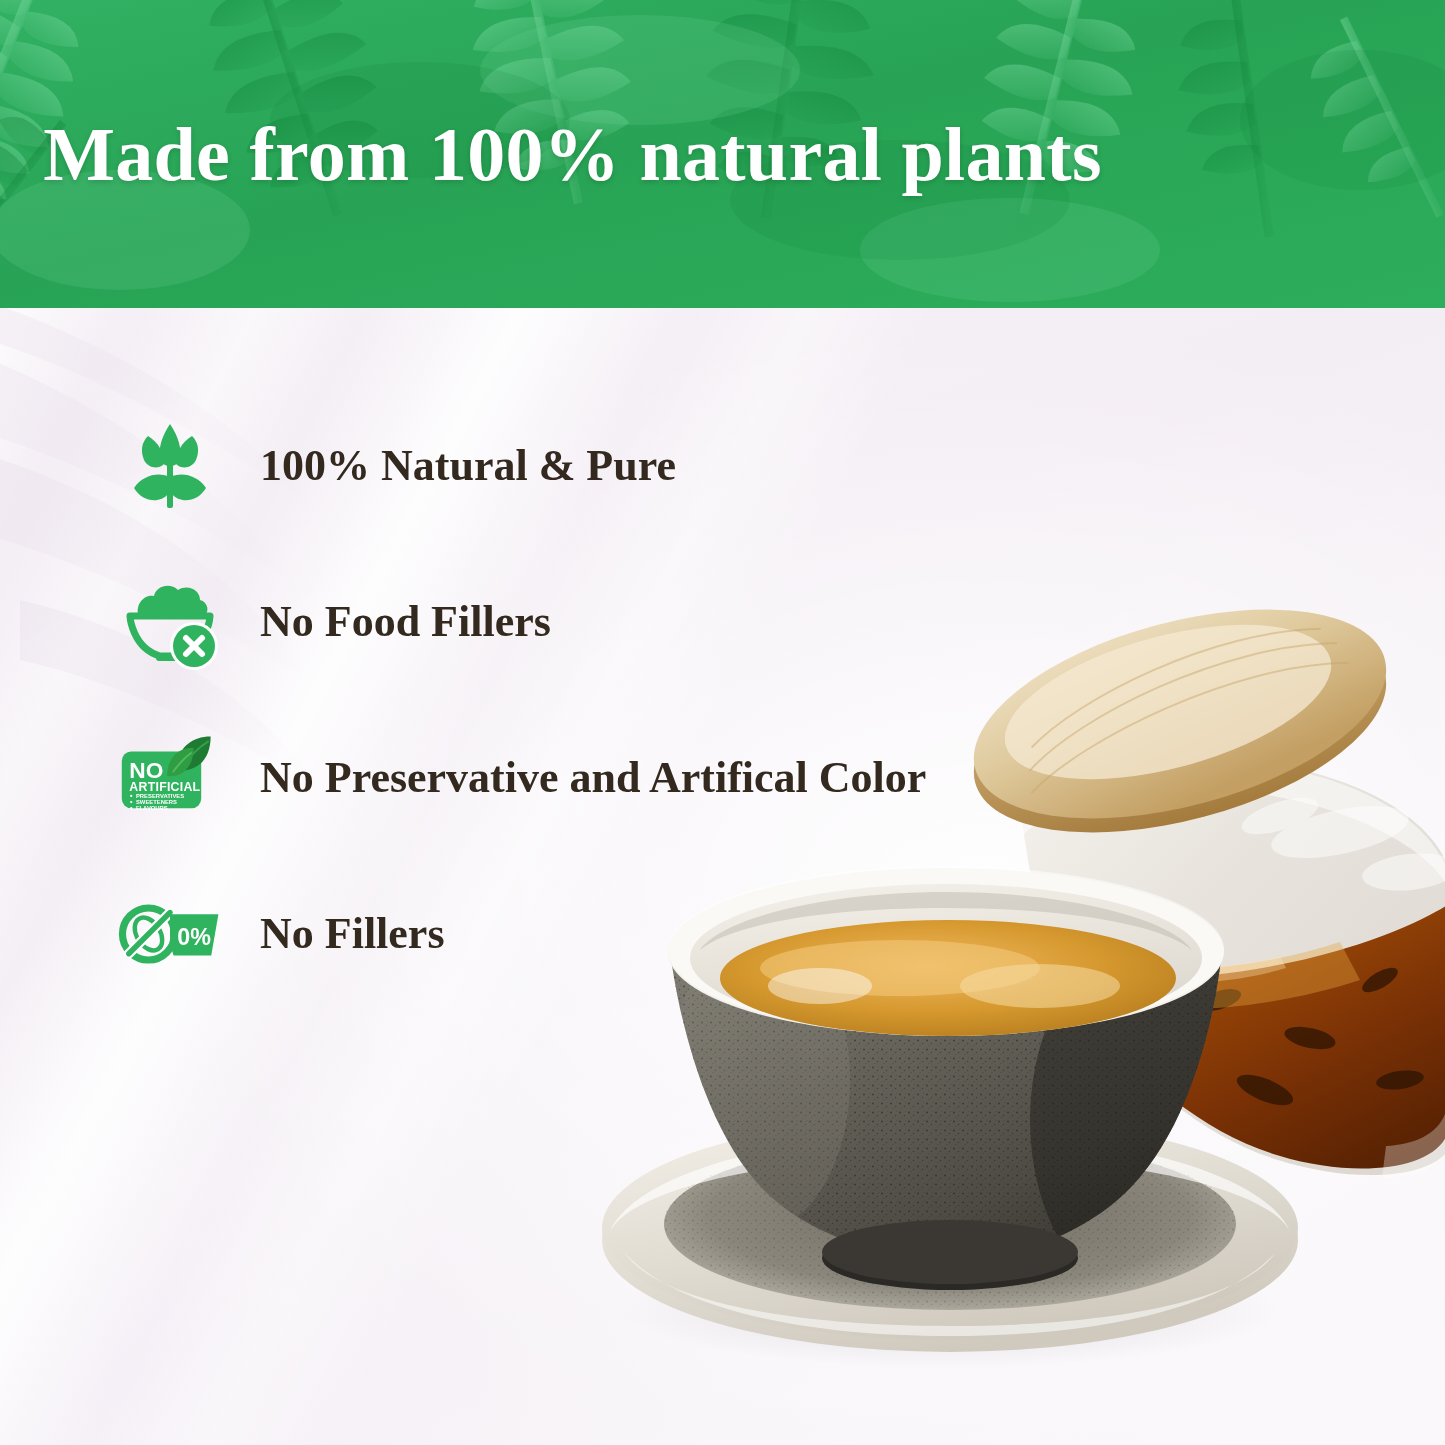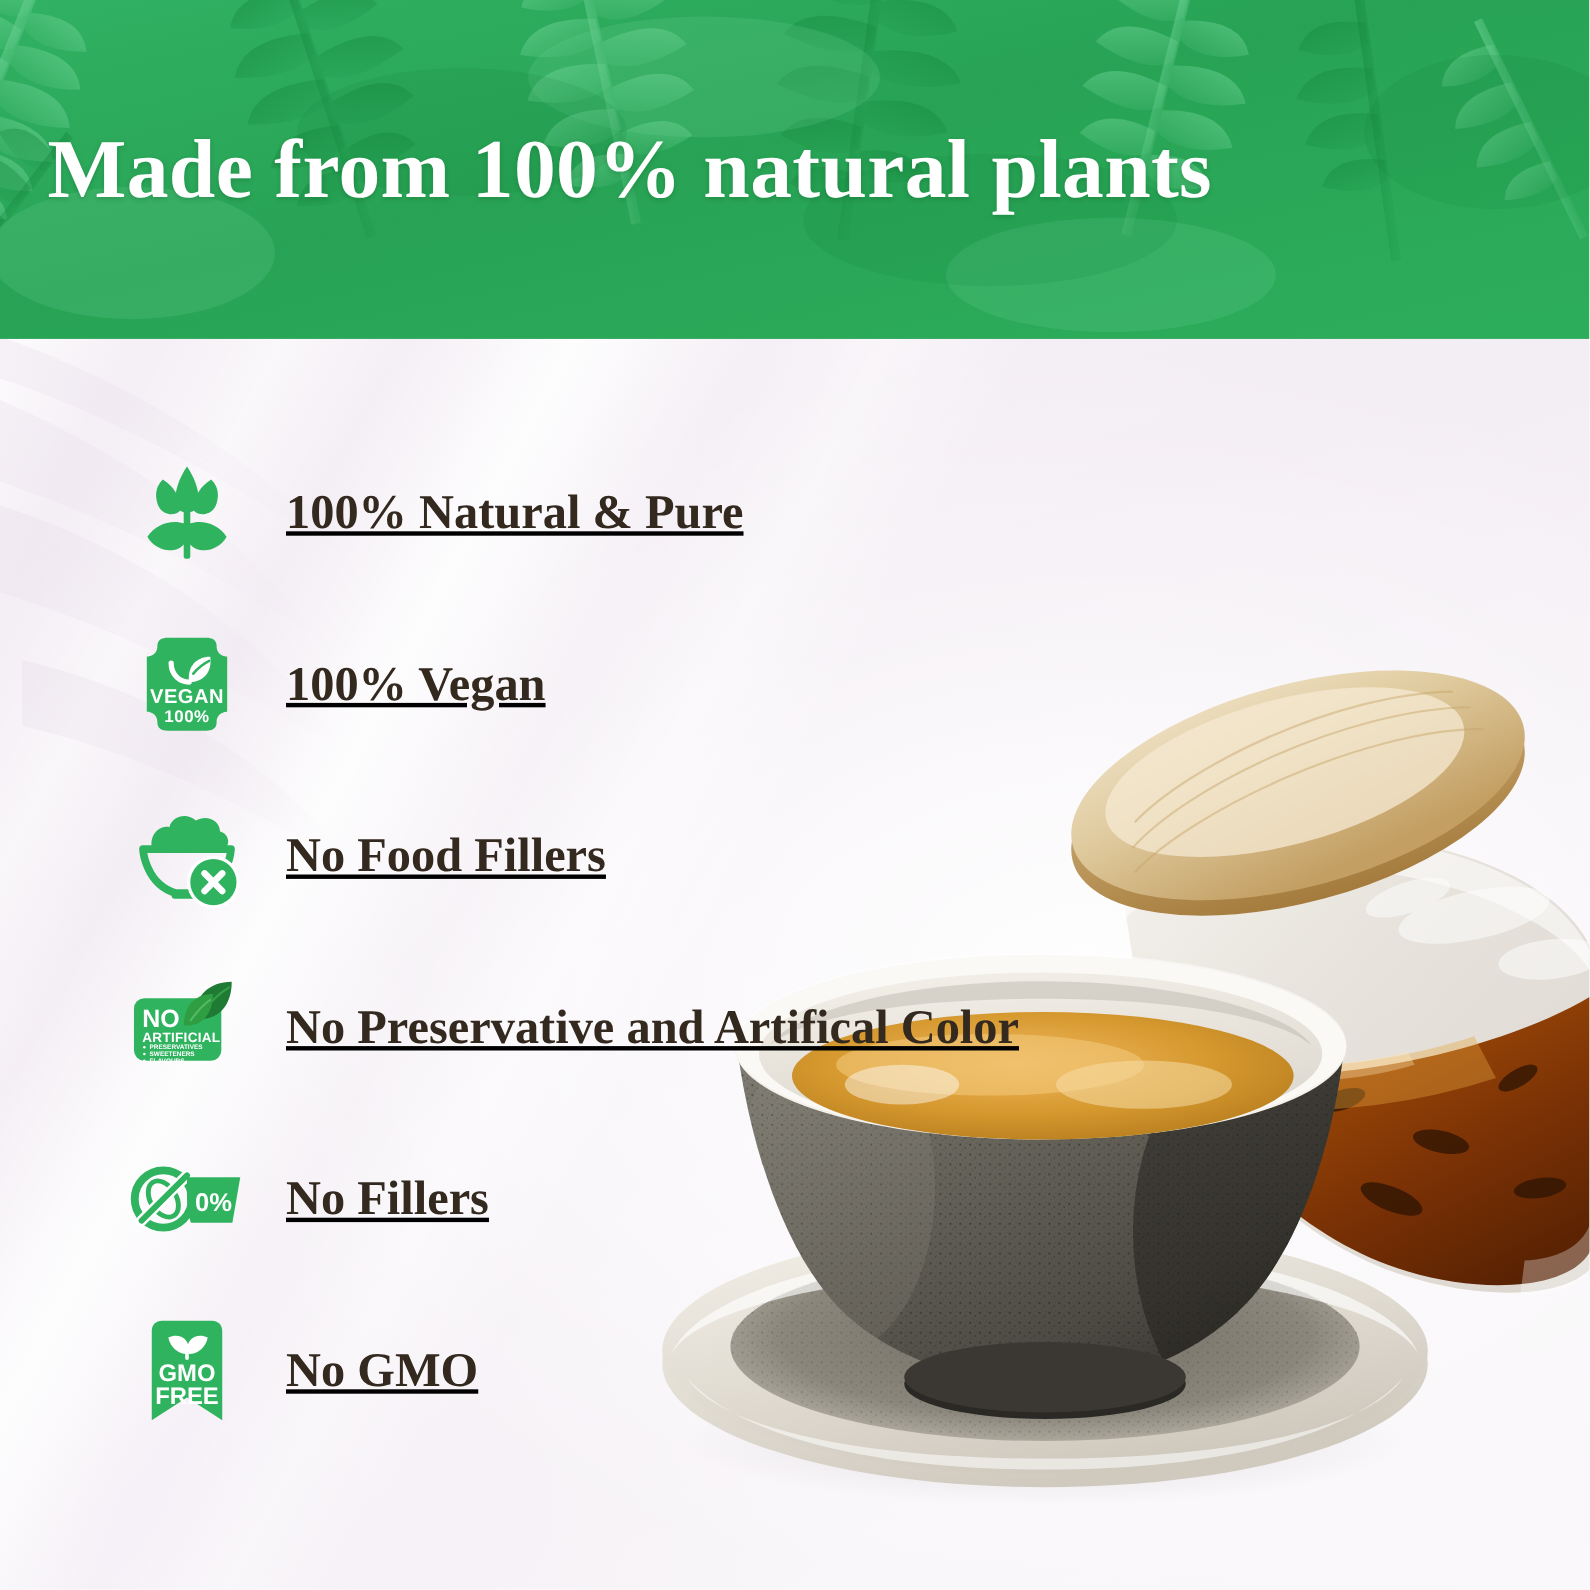--- a/index.html
+++ b/index.html
@@ -63,21 +63,20 @@
     text-shadow: 0 2px 5px rgba(0,60,20,0.22);
     white-space: nowrap;
   }
 
   
   .features {
     position: absolute;
     left: 118px;
     top: 388px;
     width: 950px;
-    text-decoration: underline;
   }
   .feature-row {
     display: flex;
     align-items: center;
     height: 156px;
   }
   .feature-icon {
     width: 104px;
     min-width: 104px;
     height: 104px;
@@ -470,39 +469,20 @@
             <path d="M74,22 C80,28 82,36 78,46 C74,54 64,56 58,50 C58,38 64,28 74,22 Z"></path>
             <rect x="49" y="46" width="6" height="48" rx="2"></rect>
             <path d="M50,62 C38,58 24,62 16,74 C24,88 42,90 50,80 Z"></path>
             <path d="M54,62 C66,58 80,62 88,74 C80,88 62,90 54,80 Z"></path>
           </g>
         </svg>
       </div>
       <div class="feature-label">100% Natural &amp; Pure</div>
     </div>
 
-    <div class="feature-row">
-      <div class="feature-icon">
-        <svg viewBox="0 0 104 104" width="100" height="100">
-          <path d="M14,26 C14,26 24,26 24,16 C24,10 28,8 34,8 L70,8 C76,8 80,10 80,16
-                   C80,26 90,26 90,26 L90,78 C90,78 80,78 80,88 C80,94 76,96 70,96
-                   L34,96 C28,96 24,94 24,88 C24,78 14,78 14,78 Z" fill="#2fb35f"></path>
-
-          <g fill="none" stroke="#ffffff" stroke-width="5" stroke-linecap="round">
-            <path d="M37,32 C37,44 46,50 54,50"></path>
-          </g>
-          <path d="M54,50 C52,36 60,26 74,26 C76,40 68,50 54,50 Z" fill="#ffffff"></path>
-          <path d="M58,42 C63,36 69,32 73,30" stroke="#2fb35f" stroke-width="2.5" fill="none" stroke-linecap="round"></path>
-
-          <text x="52" y="70" text-anchor="middle" fill="#ffffff" font-family="Liberation Sans, sans-serif" font-weight="bold" font-size="19" letter-spacing="0.5">VEGAN</text>
-          <text x="52" y="88" text-anchor="middle" fill="#ffffff" font-family="Liberation Sans, sans-serif" font-weight="bold" font-size="16" letter-spacing="0.5">100%</text>
-        </svg>
-      </div>
-      <div class="feature-label">100% Vegan</div>
-    </div>
 
     <div class="feature-row">
       <div class="feature-icon">
         <svg viewBox="0 0 104 104" width="104" height="104">
 
           <path d="M20,44 C18,32 28,24 36,26 C38,16 52,12 60,20 C70,14 82,20 82,30
                    C90,32 92,42 86,46 Z" fill="#2fb35f"></path>
 
           <path d="M12,46 L92,46 C92,46 90,78 62,86 L42,86 C14,78 12,46 12,46 Z" fill="none" stroke="#2fb35f" stroke-width="7" stroke-linejoin="round"></path>
 
@@ -557,30 +537,15 @@
           <line x1="12" y1="62" x2="58" y2="16" stroke="#ffffff" stroke-width="11" stroke-linecap="round"></line>
           <line x1="12" y1="62" x2="58" y2="16" stroke="#2fb35f" stroke-width="6" stroke-linecap="round"></line>
 
           <path d="M58,18 L112,18 L104,64 L62,64 C62,64 58,54 58,40 Z" fill="#2fb35f"></path>
           <text x="85" y="52" text-anchor="middle" fill="#ffffff" font-family="Liberation Sans, sans-serif" font-weight="bold" font-size="26">0%</text>
         </svg>
       </div>
       <div class="feature-label">No Fillers</div>
     </div>
 
-    <div class="feature-row">
-      <div class="feature-icon">
-        <svg viewBox="0 0 104 104" width="98" height="98">
-          <path d="M18,14 C18,8 22,4 28,4 L76,4 C82,4 86,8 86,14 L86,100
-                   L52,78 L18,100 Z" fill="#2fb35f"></path>
-
-          <path d="M52,36 C44,36 36,30 34,20 C44,16 52,20 54,30 Z" fill="#ffffff"></path>
-          <path d="M54,36 C62,36 70,30 72,20 C62,16 54,20 52,30 Z" fill="#ffffff"></path>
-          <path d="M52,30 L52,40" stroke="#ffffff" stroke-width="3.5" stroke-linecap="round"></path>
-          <text x="52" y="62" text-anchor="middle" fill="#ffffff" font-family="Liberation Sans, sans-serif" font-weight="bold" font-size="23">GMO</text>
-          <text x="52" y="84" text-anchor="middle" fill="#ffffff" font-family="Liberation Sans, sans-serif" font-weight="bold" font-size="23">FREE</text>
-        </svg>
-      </div>
-      <div class="feature-label">No GMO</div>
-    </div>
 
   </div>
 </div>
 
 </body></html>

